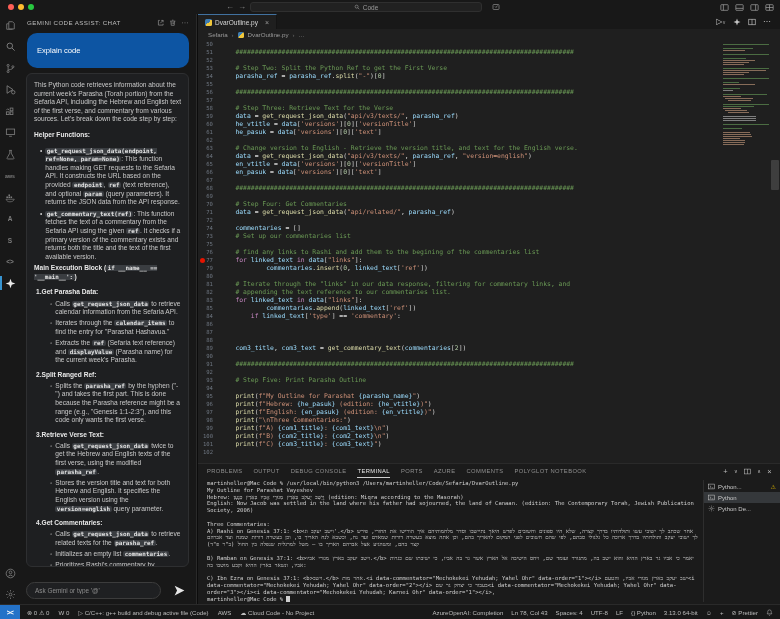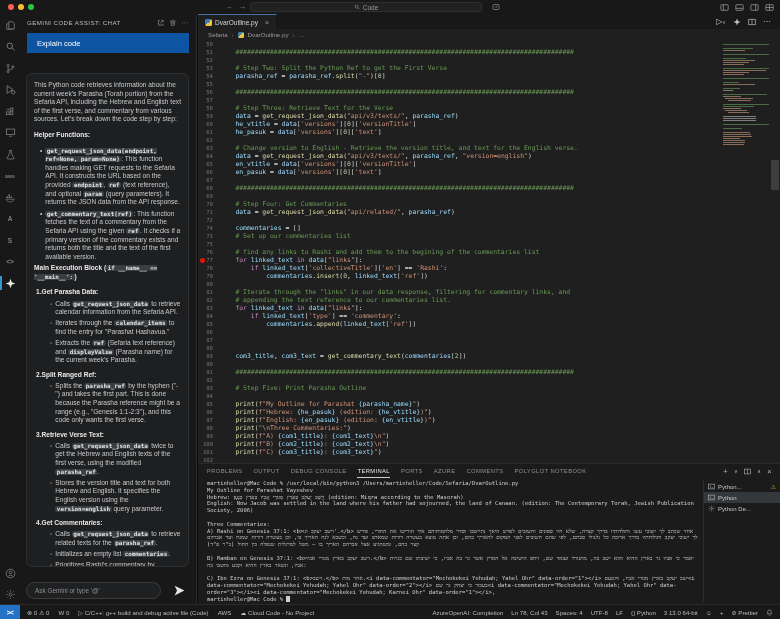--- a/index.html
+++ b/index.html
@@ -23,21 +23,21 @@
 .ab-item.active{color:#eaeaea}
 .ab-item.active::before{content:"";position:absolute;left:0;top:-1px;bottom:-1px;width:1.5px;background:#3794d1}
 .ab-bottom{margin-top:auto;display:flex;flex-direction:column;gap:9px;padding-bottom:4px;align-items:center}
 .txtic{font-size:6.5px;font-weight:bold;font-family:"Liberation Sans",sans-serif}
 .txtic.small{font-size:5.2px}
 
 .sidebar{position:absolute;left:20px;top:14px;bottom:15px;width:177px;background:#181818;border-right:1px solid #2a2a2a}
 .sb-header{display:flex;align-items:center;height:17px;padding:0 7px;font-size:6.2px;letter-spacing:.4px;color:#bdbdbd}
 .sb-hicons{margin-left:auto;display:flex;gap:5px;color:#9a9a9a}
 .sb-hicons svg{width:7.5px;height:7.5px}
-.chip{margin:2px 7px 3px;height:20px;border-radius:0;color:#fff;display:flex;align-items:center;padding:0 10px;font-size:7.6px}
+.chip{margin:2px 7px 3px;height:35px;border-radius:10px;color:#fff;display:flex;align-items:center;padding:0 10px;font-size:7.6px}
 .card{position:absolute;left:6px;right:7px;top:59px;bottom:37px;background:#1e1f21;border:1px solid #2e2f31;border-radius:6px;padding:7px;overflow:hidden;font-size:6.6px;line-height:8.6px;color:#c9c9c9}
 .card p{margin-bottom:7px}
 .bold{font-weight:bold;color:#e8e8e8}
 .card code{font-family:"DejaVu Sans Mono",monospace;font-size:5.9px;background:#3a3d41;color:#e3e3e3;border-radius:2px;padding:0 1.5px;font-weight:bold}
 .li{display:flex;gap:3px;margin:3px 0 3px 6px}
 .li .b{flex:0 0 auto}
 .oli{margin:6px 0 2px 2px}
 .subli{display:flex;gap:3px;margin:2.5px 0 2.5px 16px}
 .chat-input{position:absolute;left:6px;bottom:5px;width:135px;height:17px;border:1px solid #3c3c3c;border-radius:9px;background:#1f2022;color:#bdbdbd;font-size:6.4px;padding:0 8px;outline:none;font-family:"Liberation Sans",sans-serif}
 .chat-input::placeholder{color:#8d8d8d}
@@ -349,28 +349,27 @@
         <div class="line"><span class="ln">68</span><span class="lc"><span class="tk-com">    ########################################################################################</span></span></div>
         <div class="line"><span class="ln">69</span><span class="lc"> </span></div>
         <div class="line"><span class="ln">70</span><span class="lc"><span class="tk-com">    # Step Four: Get Commentaries</span></span></div>
         <div class="line"><span class="ln">71</span><span class="lc">    <span class="tk-var">data</span> = <span class="tk-fn">get_request_json_data</span>(<span class="tk-str">"api/related/"</span>, <span class="tk-var">parasha_ref</span>)</span></div>
         <div class="line"><span class="ln">72</span><span class="lc"> </span></div>
         <div class="line"><span class="ln">74</span><span class="lc">    <span class="tk-var">commentaries</span> = []</span></div>
         <div class="line"><span class="ln">73</span><span class="lc"><span class="tk-com">    # Set up our commentaries list</span></span></div>
         <div class="line"><span class="ln">75</span><span class="lc"> </span></div>
         <div class="line"><span class="ln">76</span><span class="lc"><span class="tk-com">    # find any links to Rashi and add them to the begining of the commentaries list</span></span></div>
         <div class="line"><span class="bp" style="background: rgb(229, 20, 0);"></span><span class="ln">77</span><span class="lc">    <span class="tk-kw">for</span> <span class="tk-var">linked_text</span> <span class="tk-kw">in</span> <span class="tk-var">data</span>[<span class="tk-str">"links"</span>]:</span></div>
-        <div class="line"><span class="ln">78</span><span class="lc">        <span class="tk-kw">if</span> <span class="tk-var">linked_text</span>[<span class="tk-str">'collectiveTitle'</span>][<span class="tk-str">'en'</span>] == <span class="tk-str">'Rashi'</span>:</span></div>
         <div class="line"><span class="ln">79</span><span class="lc">            <span class="tk-var">commentaries</span>.<span class="tk-fn">insert</span>(<span class="tk-num">0</span>, <span class="tk-var">linked_text</span>[<span class="tk-str">'ref'</span>])</span></div>
         <div class="line"><span class="ln">80</span><span class="lc"> </span></div>
         <div class="line"><span class="ln">81</span><span class="lc"><span class="tk-com">    # Iterate through the "links" in our data response, filtering for commentary links, and</span></span></div>
         <div class="line"><span class="ln">82</span><span class="lc"><span class="tk-com">    # appending the text reference to our commentaries list.</span></span></div>
         <div class="line"><span class="ln">83</span><span class="lc">    <span class="tk-kw">for</span> <span class="tk-var">linked_text</span> <span class="tk-kw">in</span> <span class="tk-var">data</span>[<span class="tk-str">"links"</span>]:</span></div>
+        <div class="line"><span class="ln">85</span><span class="lc">            <span class="tk-var">commentaries</span>.<span class="tk-fn">append</span>(<span class="tk-var">linked_text</span>[<span class="tk-str">'ref'</span>])</span></div>
         <div class="line"><span class="ln">84</span><span class="lc">        <span class="tk-kw">if</span> <span class="tk-var">linked_text</span>[<span class="tk-str">'type'</span>] == <span class="tk-str">'commentary'</span>:</span></div>
-        <div class="line"><span class="ln">85</span><span class="lc">            <span class="tk-var">commentaries</span>.<span class="tk-fn">append</span>(<span class="tk-var">linked_text</span>[<span class="tk-str">'ref'</span>])</span></div>
         <div class="line"><span class="ln">86</span><span class="lc"> </span></div>
         <div class="line"><span class="ln">87</span></div>
         <div class="line"><span class="ln">88</span></div>
         <div class="line"><span class="ln">89</span><span class="lc">    <span class="tk-var">com3_title</span>, <span class="tk-var">com3_text</span> = <span class="tk-fn">get_commentary_text</span>(<span class="tk-var">commentaries</span>[<span class="tk-num">2</span>])</span></div>
         <div class="line"><span class="ln">90</span><span class="lc"> </span></div>
         <div class="line"><span class="ln">91</span><span class="lc"><span class="tk-com">    ########################################################################################</span></span></div>
         <div class="line"><span class="ln">92</span><span class="lc"> </span></div>
         <div class="line"><span class="ln">93</span><span class="lc"><span class="tk-com">    # Step Five: Print Parasha Outline</span></span></div>
         <div class="line"><span class="ln">94</span><span class="lc"> </span></div>
         <div class="line"><span class="ln">95</span><span class="lc">    <span class="tk-fn">print</span>(<span class="tk-str">f"My Outline for Parashat </span><span class="tk-var">{parasha_name}</span><span class="tk-str">"</span>)</span></div>

